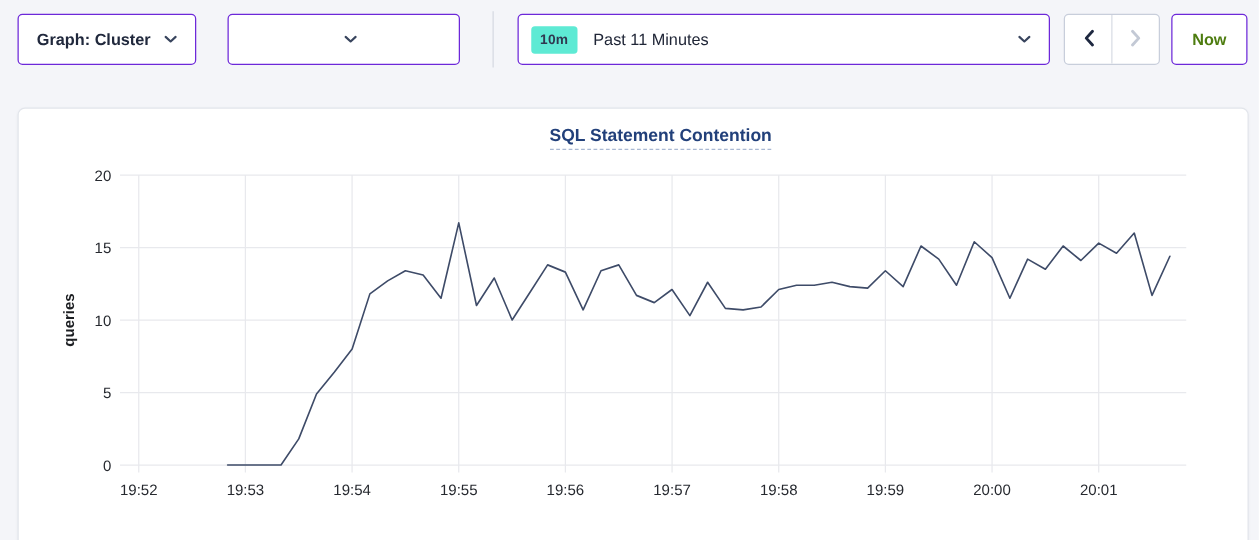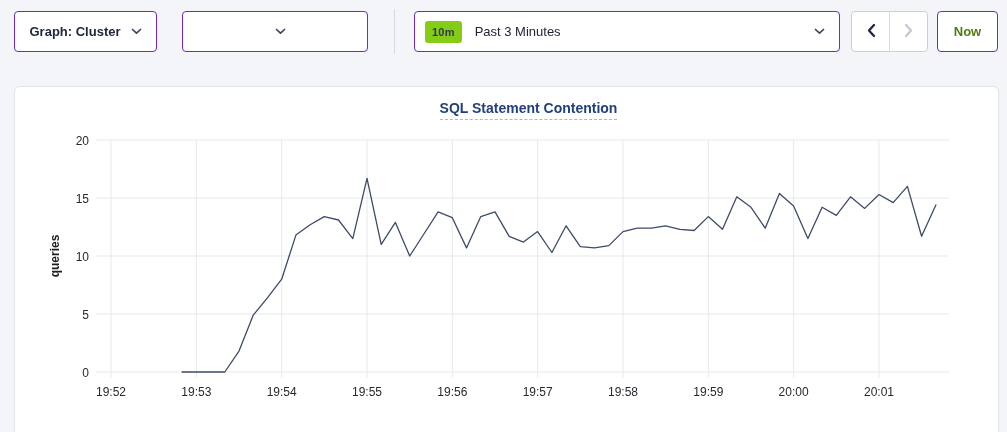--- a/index.html
+++ b/index.html
@@ -21,21 +21,21 @@
   .dd-dash     { left:182px; width:186px; }
   .chev { margin-left:10px; display:inline-flex; }
   .toolbar-divider {
     position:absolute; left:394px; top:9px; height:45px; width:1px;
     background:#d5d9e2;
   }
   .time-picker {
     left:414px; width:426px; justify-content:flex-start; padding:0 14px 0 10px;
   }
   .time-badge {
-    background:#84cc16; color:#303950; font-size:11px; font-weight:700;
+    background:#5eead4; color:#303950; font-size:11px; font-weight:700;
     padding:5px 7px; border-radius:3px; margin-right:13px; letter-spacing:.2px;
   }
   .time-label { font-size:13px; font-weight:500; color:#202637; }
   .time-picker .chev { margin-left:auto; }
   .nav-group {
     position:absolute; left:851px; top:11px; width:77px; height:41px;
     background:#fff; border:1px solid #c8cedb; border-radius:4px;
     display:flex; overflow:hidden;
   }
   .nav-btn {
@@ -82,21 +82,21 @@
     <svg width="11" height="7" viewBox="0 0 11 7">
         <path d="M1.5 1.5 L5.5 5.2 L9.5 1.5" fill="none" stroke="#39455e" stroke-width="1.7" stroke-linecap="round" stroke-linejoin="round"></path>
       </svg>
   </span>
 </button>
 
 <div class="toolbar-divider"></div>
 
 <button class="ctl time-picker">
   <span class="time-badge">10m</span>
-  <span class="time-label">Past 3 Minutes</span>
+  <span class="time-label">Past 11 Minutes</span>
   <span class="chev">
     <svg width="11" height="7" viewBox="0 0 11 7">
         <path d="M1.5 1.5 L5.5 5.2 L9.5 1.5" fill="none" stroke="#39455e" stroke-width="1.7" stroke-linecap="round" stroke-linejoin="round"></path>
       </svg>
   </span>
 </button>
 
 <div class="nav-group">
   <button class="nav-btn">
     <span>

